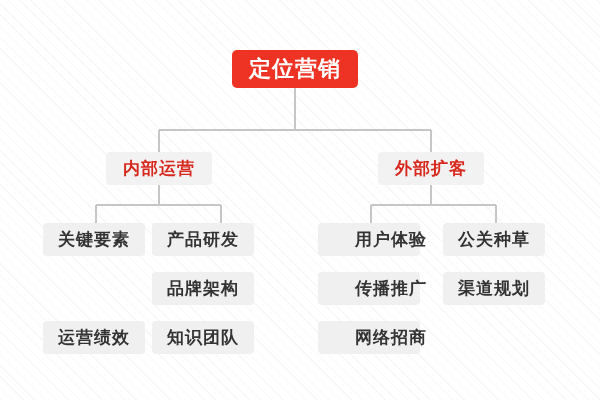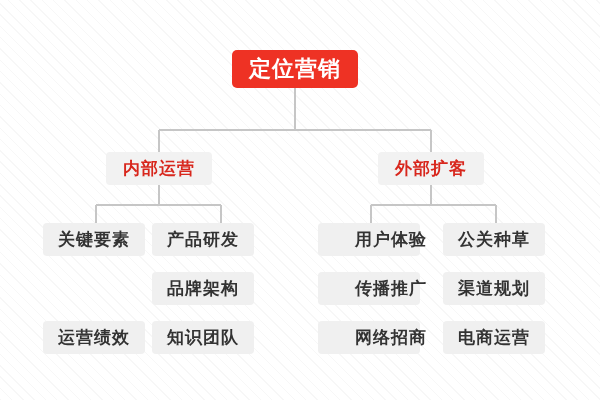--- a/index.html
+++ b/index.html
@@ -132,15 +132,14 @@
   <div class="node node-leaf col-1 row-0">产品研发</div>
   <div class="node node-leaf col-1 row-2">知识团队</div>
   <div class="node node-leaf col-1 row-1">品牌架构</div>
 
   <div class="node node-leaf col-2 row-0">用户体验</div>
   <div class="node node-leaf col-2 row-1">传播推广</div>
   <div class="node node-leaf col-3 row-0">公关种草</div>
 
   <div class="node node-leaf col-2 row-2">网络招商</div>
   <div class="node node-leaf col-3 row-1">渠道规划</div>
-  <div class="node node-leaf col-3 row-2">电商运营</div>
 
 </div>
 
 </body></html>

